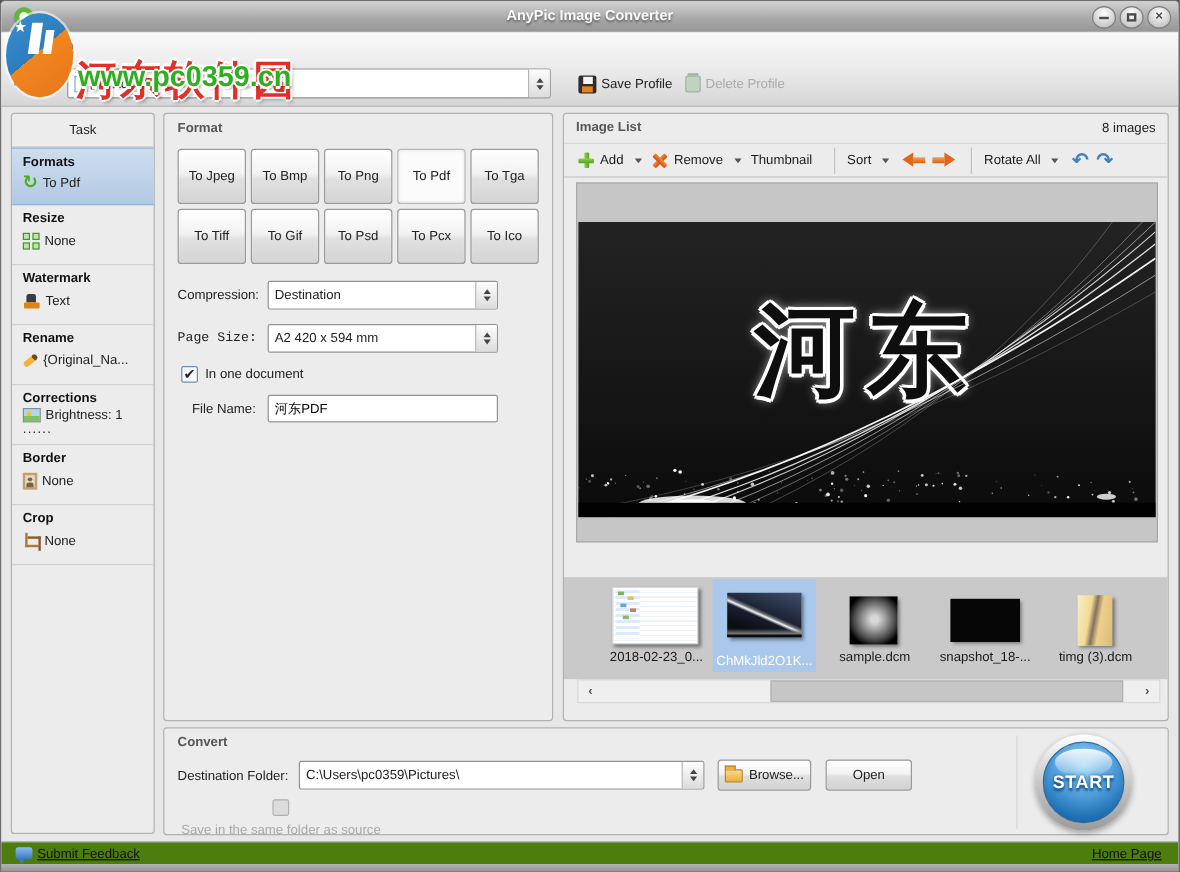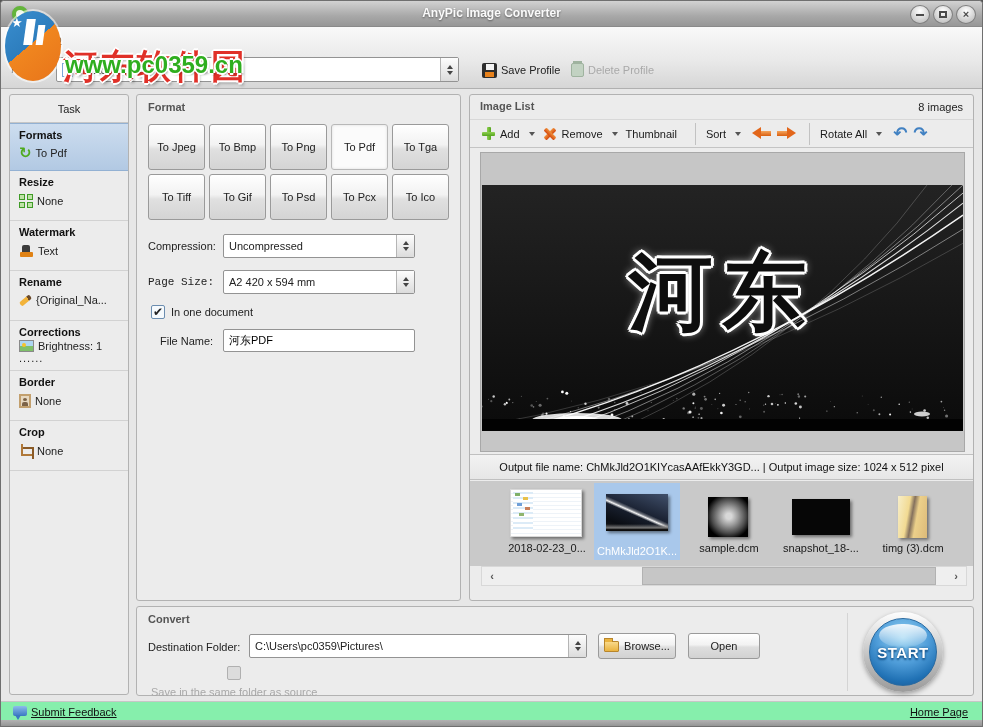--- a/index.html
+++ b/index.html
@@ -191,21 +191,21 @@
                background:linear-gradient(#fefefe,#bdbdbd 60%,#9b9b9b); box-shadow:0 2px 5px rgba(0,0,0,.35); }
   .start-inner { position:absolute; inset:6px; border-radius:50%;
                  background:radial-gradient(circle at 50% 28%,#96d2f2 0%,#4f9dd9 45%,#2071b4 75%,#174f88 100%);
                  border:1px solid #2a6aa0; display:flex; align-items:center; justify-content:center; overflow:hidden; }
   .start-gloss { position:absolute; left:14%; top:7%; width:72%; height:36%; border-radius:50%;
                  background:linear-gradient(rgba(255,255,255,.9),rgba(255,255,255,.08)); }
   .start-text { position:relative; color:#fff; font-weight:bold; font-size:15px; letter-spacing:.5px;
                 text-shadow:0 0 3px #16578f,0 2px 2px #14528a; }
 
   
-  .footer { position:absolute; left:0; top:700px; width:100%; height:27px; background:#86efac; border-top:1px solid #c6c6c6; }
+  .footer { position:absolute; left:0; top:700px; width:100%; height:27px; background:#4d7c0f; border-top:1px solid #c6c6c6; }
   .foot-strip { position:absolute; left:0; bottom:0; width:100%; height:8px; background:linear-gradient(#b2b2b2,#8b8b8b); }
   .foot-link { position:absolute; top:4px; text-decoration:underline; color:#111; }
   .fl-feedback { left:30px; } .fl-home { right:14px; }
   .icon-bubble { position:absolute; left:12px; top:4px; width:14px; height:10px; border-radius:2px;
                  background:linear-gradient(#8cbcec,#3a78c2); }
   .icon-bubble::after { content:""; position:absolute; left:2px; bottom:-4px; border-left:3px solid transparent; border-right:3px solid transparent; border-top:5px solid #3a78c2; }
 </style>
 </head>
 <body>
 
@@ -317,21 +317,21 @@
     </div>
     <div class="fmt-row fmt-row2">
       <div class="fmt-btn">To Tiff</div>
       <div class="fmt-btn">To Gif</div>
       <div class="fmt-btn">To Psd</div>
       <div class="fmt-btn">To Pcx</div>
       <div class="fmt-btn">To Ico</div>
     </div>
     <span class="frm-label lbl-comp">Compression:</span>
     <div class="combo frm-combo cmb-comp">
-      <span class="val">Uncompressed</span>
+      <span class="val">Destination</span>
       <span class="spinner">
           <i class="tri-up"></i>
           <i class="tri-down"></i>
         </span>
     </div>
     <span class="frm-label lbl-page">Page Size:</span>
     <div class="combo frm-combo cmb-page">
       <span class="val">A2 420 x 594 mm</span>
       <span class="spinner">
           <i class="tri-up"></i>
@@ -511,21 +511,20 @@
             <circle cx="464.6" cy="230.0" r="1.51" fill="#fff" opacity="0.42"></circle>
             <circle cx="145.0" cy="217.6" r="1.48" fill="#fff" opacity="0.77"></circle>
             <circle cx="417.2" cy="218.4" r="0.80" fill="#fff" opacity="0.84"></circle>
             <circle cx="81.8" cy="229.9" r="1.04" fill="#fff" opacity="0.69"></circle>
             <circle cx="166.0" cy="224.9" r="0.42" fill="#fff" opacity="0.59"></circle>
           </svg>
         <div class="photo-skyline"></div>
       </div>
     </div>
 
-    <div class="il-output">Output file name: ChMkJld2O1KIYcasAAfEkkY3GD... | Output image size: 1024 x 512 pixel</div>
 
     <div class="il-strip">
       <div class="thumb t1"></div>
       <div class="thumb-label lbl1">2018-02-23_0...</div>
       <div class="sel-thumb-box">
         <div class="thumb t2"></div>
         <div class="sel-thumb-label">ChMkJld2O1K...</div>
       </div>
       <div class="thumb t3"></div>
       <div class="thumb-label lbl3">sample.dcm</div>

